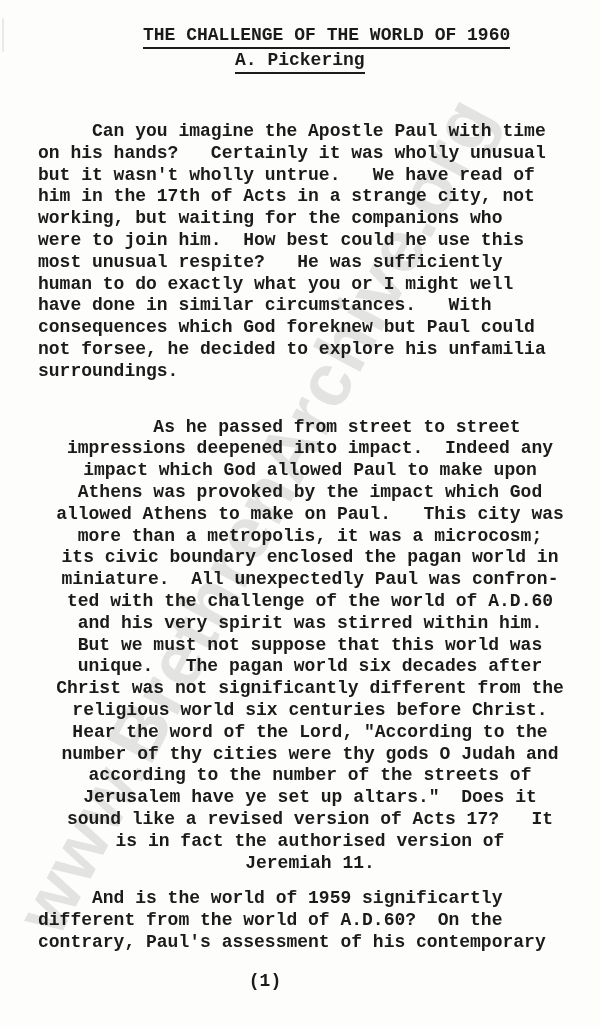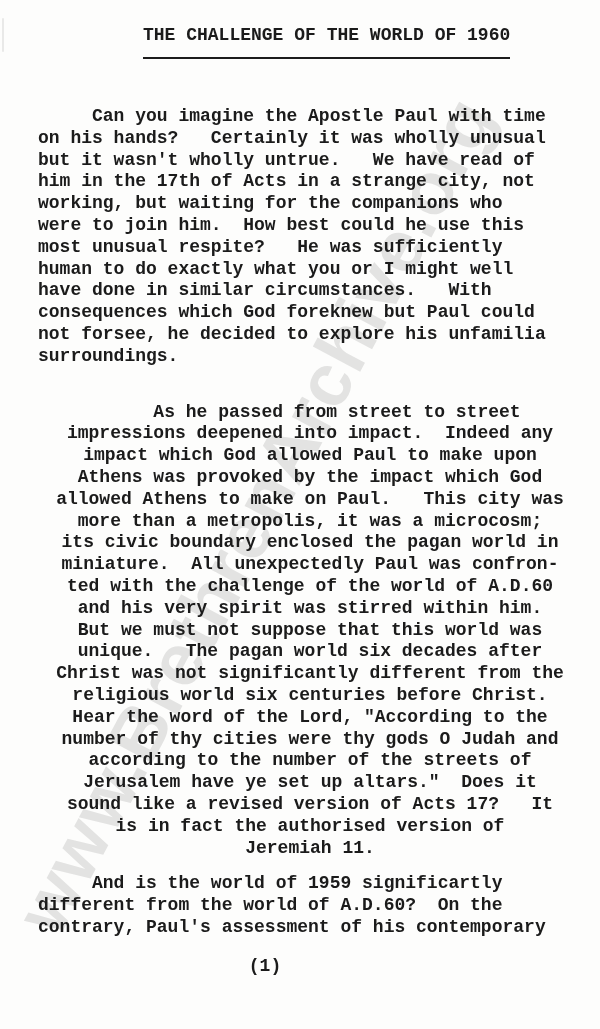--- a/index.html
+++ b/index.html
@@ -52,21 +52,21 @@
   .title-row, .author-row {
     font-size: 18px;
     line-height: 22px;
     white-space: pre;
   }
   .title-row .u { margin-left: 105px; }
   .author-row .u { margin-left: 197px; }
   .u {
     display: inline-block;
     border-bottom: 2px solid #1c1c1c;
-    padding-bottom: 11px;
+    padding-bottom: 1px;
   }
   .body-text {
     margin-top: 47px;
     font-size: 18px;
     line-height: 21.8px;
   }
   .para {
     white-space: pre;
     margin: 0;
   }
@@ -86,20 +86,21 @@
 <div class="page">
 
   <div class="watermark">www.BrethrenArchive.org</div>
 
   <div class="scan-artifact"></div>
 
   <div class="doc">
 
     <div class="title-row"><span class="u">THE CHALLENGE OF THE WORLD OF 1960</span></div>
 
+    <div class="author-row"><span class="u">A. Pickering</span></div>
 
     <div class="body-text">
       <div class="para para-gap-1">     Can you imagine the Apostle Paul with time
 on his hands?   Certainly it was wholly unusual
 but it wasn't wholly untrue.   We have read of
 him in the 17th of Acts in a strange city, not
 working, but waiting for the companions who
 were to join him.  How best could he use this
 most unusual respite?   He was sufficiently
 human to do exactly what you or I might well

